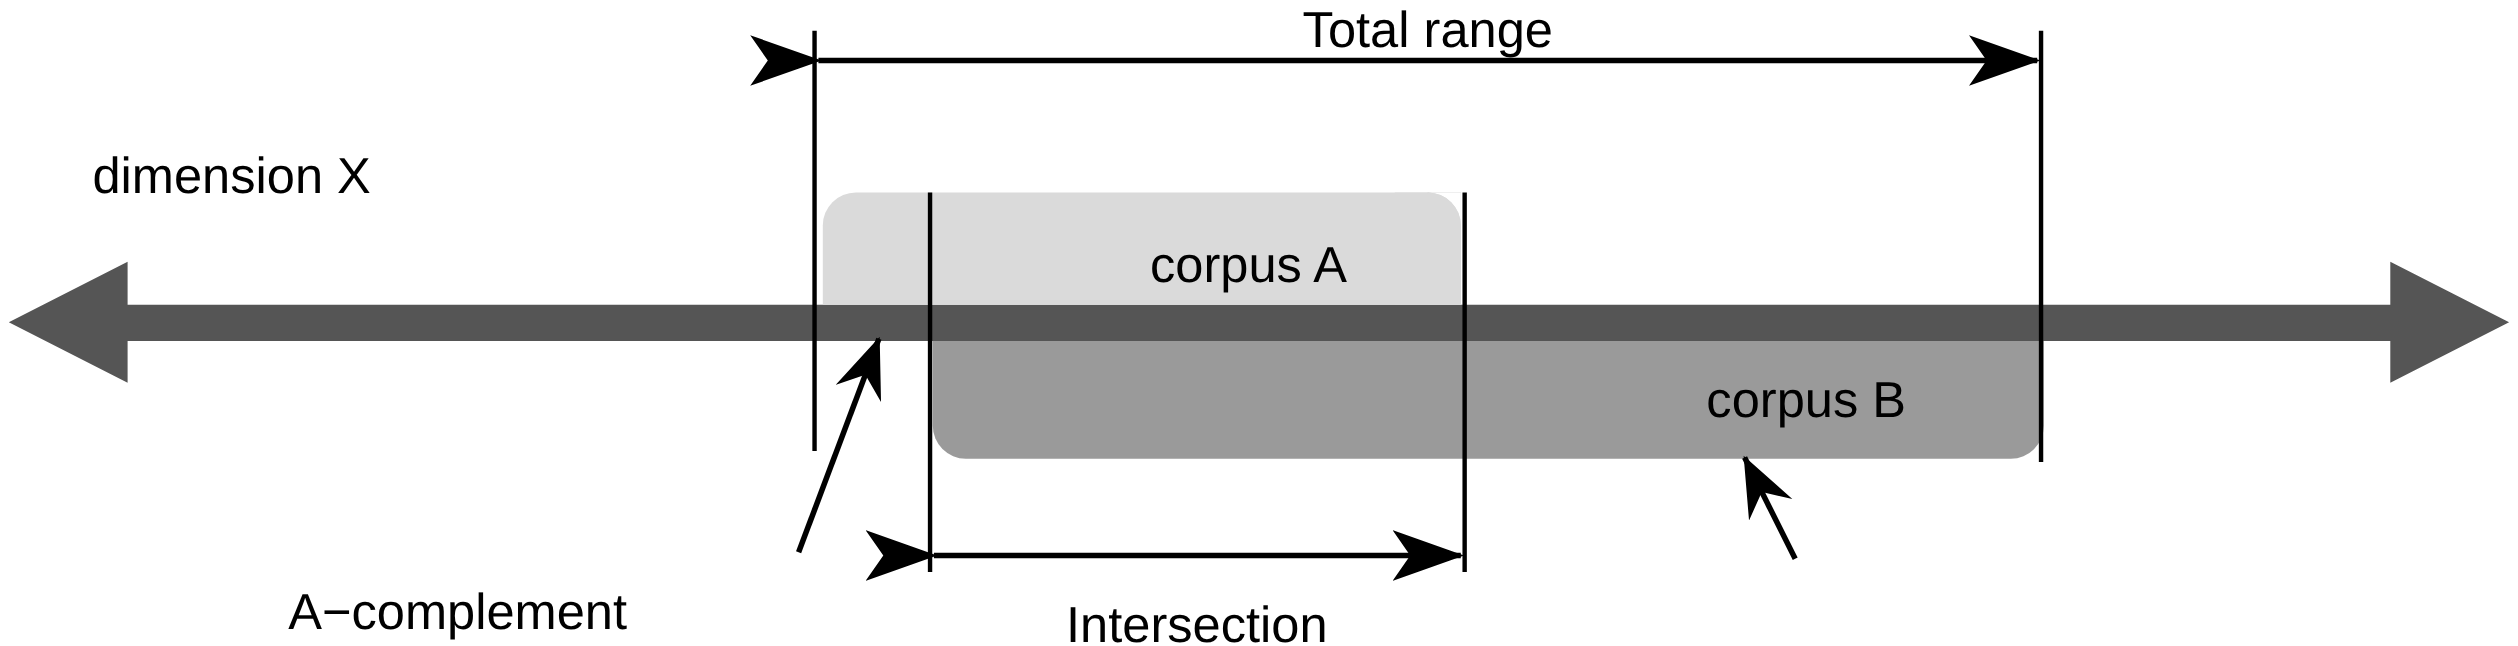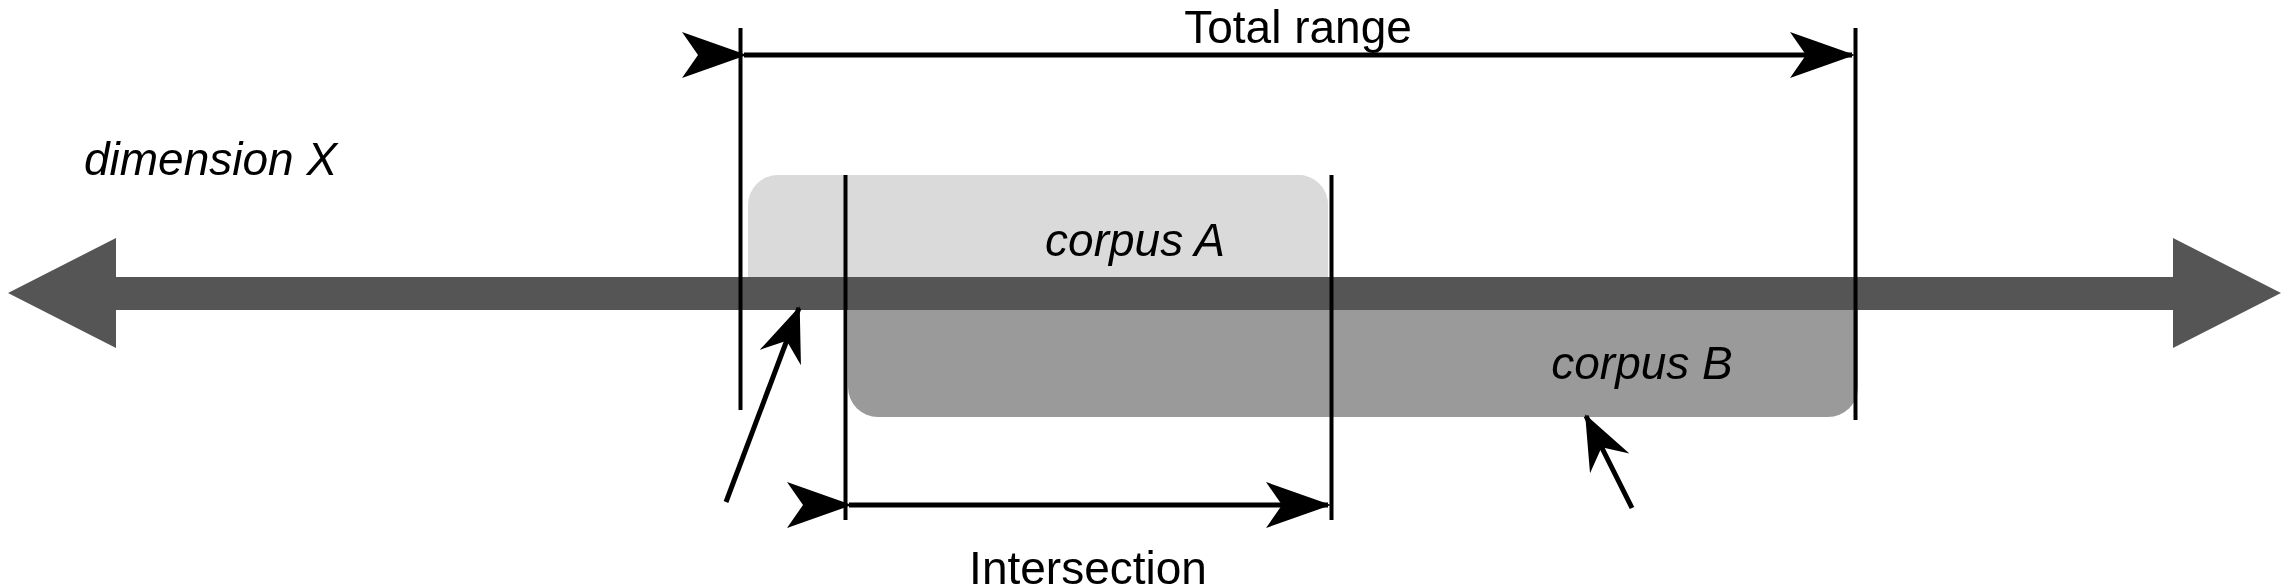--- a/index.html
+++ b/index.html
@@ -31,21 +31,20 @@
     color: #000000;
     line-height: 1;
   }
   .lbl-plain {
     font-family: "Liberation Sans", sans-serif;
     font-weight: 400;
     font-size: 46px;
   }
   .lbl-italic {
     font-family: "Liberation Sans", sans-serif;
-    font-style: italic;
     font-weight: 400;
     font-size: 46px;
   }
   .center {
     transform: translate(-50%, -50%);
   }
 </style>
 </head>
 <body>
 
@@ -98,17 +97,18 @@
   </svg>
 
   <div class="lbl lbl-plain center" style="left:1298px; top:27px;">Total range</div>
 
   <div class="lbl lbl-italic" style="left:84px; top:136px;">dimension X</div>
 
   <div class="lbl lbl-italic center" style="left:1642px; top:363px;">corpus B</div>
 
   <div class="lbl lbl-italic center" style="left:1135px; top:240px;">corpus A</div>
 
+  <div class="lbl lbl-plain center" style="left:416px; top:556px;">A−complement</div>
 
   <div class="lbl lbl-plain center" style="left:1088px; top:556px;margin-top:12px;">Intersection</div>
 
 
 </div>
 
 </body></html>

